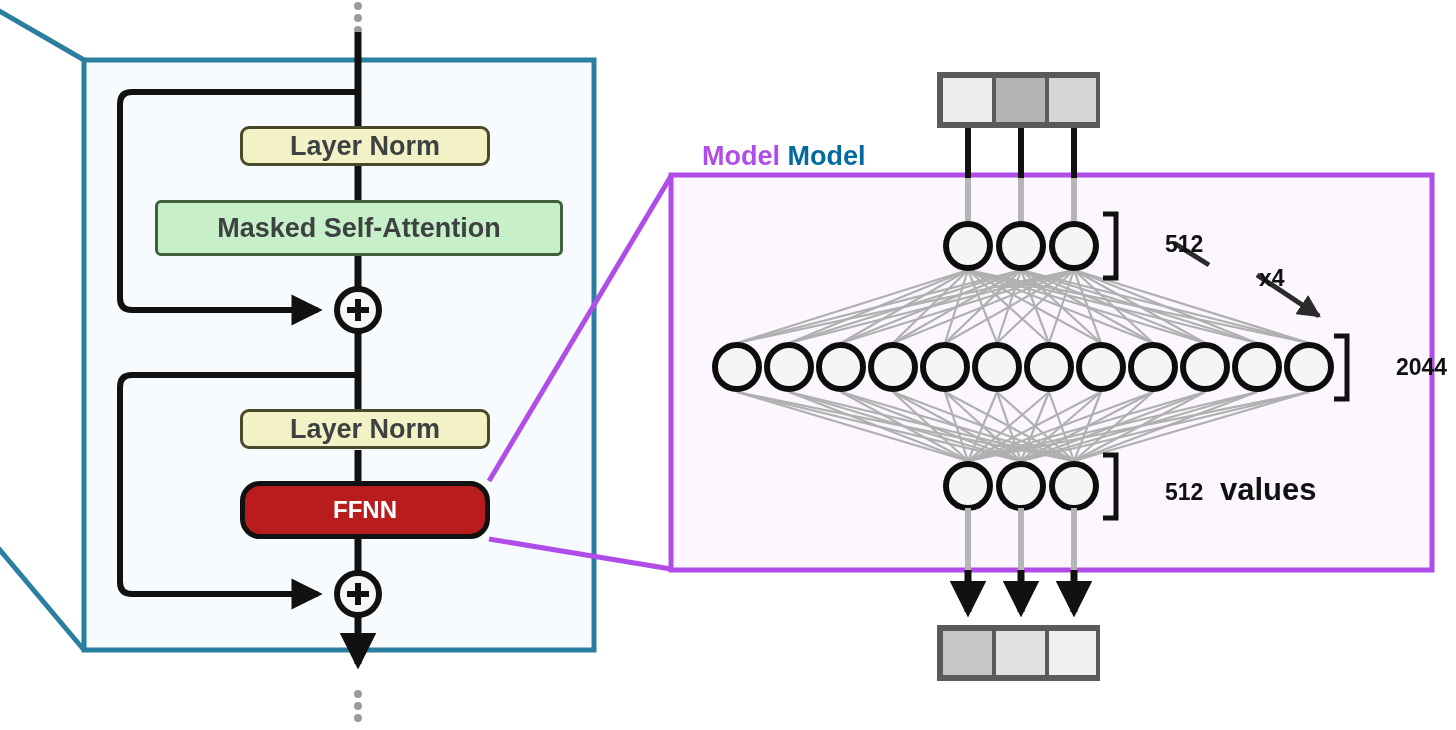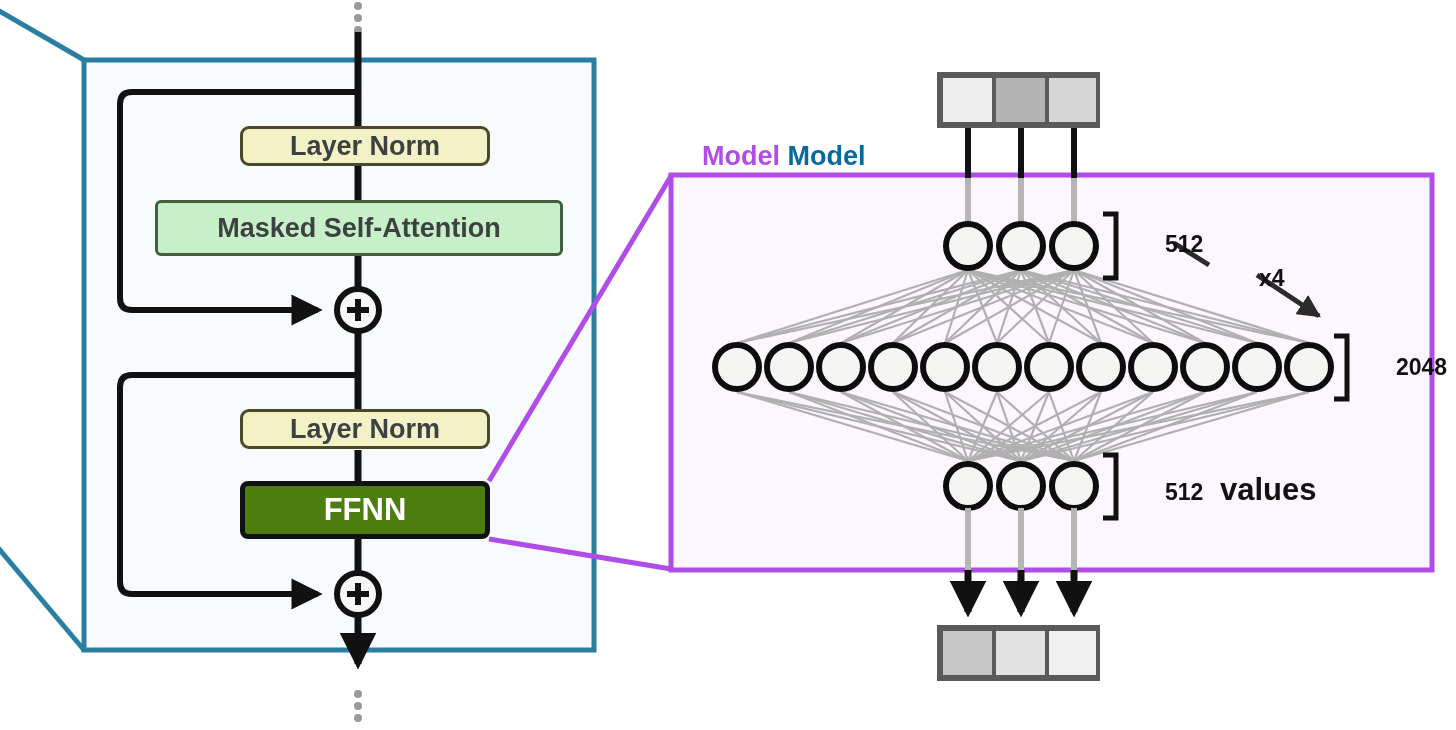--- a/index.html
+++ b/index.html
@@ -6,22 +6,22 @@
   body{width:1456px;height:730px;position:relative;overflow:hidden;
        font-family:"Liberation Sans","DejaVu Sans",sans-serif;}
   #stage{position:absolute;left:0;top:0;width:1456px;height:730px;padding-left:12px;}
   svg.layer{position:absolute;left:0;top:0;width:1456px;height:730px;overflow:visible;}
   .boxlabel{position:absolute;display:flex;align-items:center;justify-content:center;
             box-sizing:border-box;white-space:nowrap;}
   .lnorm{background:#f2f2c6;border:3px solid #4a4a2a;border-radius:9px;
          color:#3d4142;font-weight:bold;font-size:27px;}
   .attn{background:#c8f0c8;border:3px solid #3f5f3f;border-radius:6px;
         color:#3d4142;font-weight:bold;font-size:27px;}
-  .ffnn{background:#4d7c0f;border:5px solid #111111;border-radius:8px;
-        color:#ffffff;font-weight:bold;font-size:31px;}
+  .ffnn{background:#b91c1c;border:5px solid #111111;border-radius:20px;
+        color:#ffffff;font-weight:bold;font-size:24px;}
   .anno{position:absolute;white-space:nowrap;color:#111111;}
   .anno-bold{font-weight:bold;font-size:23px;margin-left:41px;}
   .anno-reg{font-weight:bold;font-size:31px;margin-left:8px;}
   .title{position:absolute;white-space:nowrap;font-size:27px;font-weight:bold;}
   .title .pu{color:#b04ce8;}
   .title .bk{color:#0369a1;}
 </style>
 </head>
 <body>
 
@@ -250,19 +250,19 @@
   </div>
 
   <div class="title" style="left:702px;top:141px;">
     <span class="pu">Model</span><span class="bk"> Model</span>
   </div>
 
   <div class="anno anno-bold" style="left:1124px;top:231px;">512</div>
 
   <div class="anno anno-bold" style="left:1218px;top:265px;">x4</div>
 
-  <div class="anno anno-bold" style="left:1355px;top:354px;">2048</div>
+  <div class="anno anno-bold" style="left:1355px;top:354px;">2044</div>
 
   <div class="anno" style="left:1124px;top:472px;">
     <span class="anno-bold">512</span><span class="anno-reg"> values</span>
   </div>
 
 </div>
 
 </body></html>

